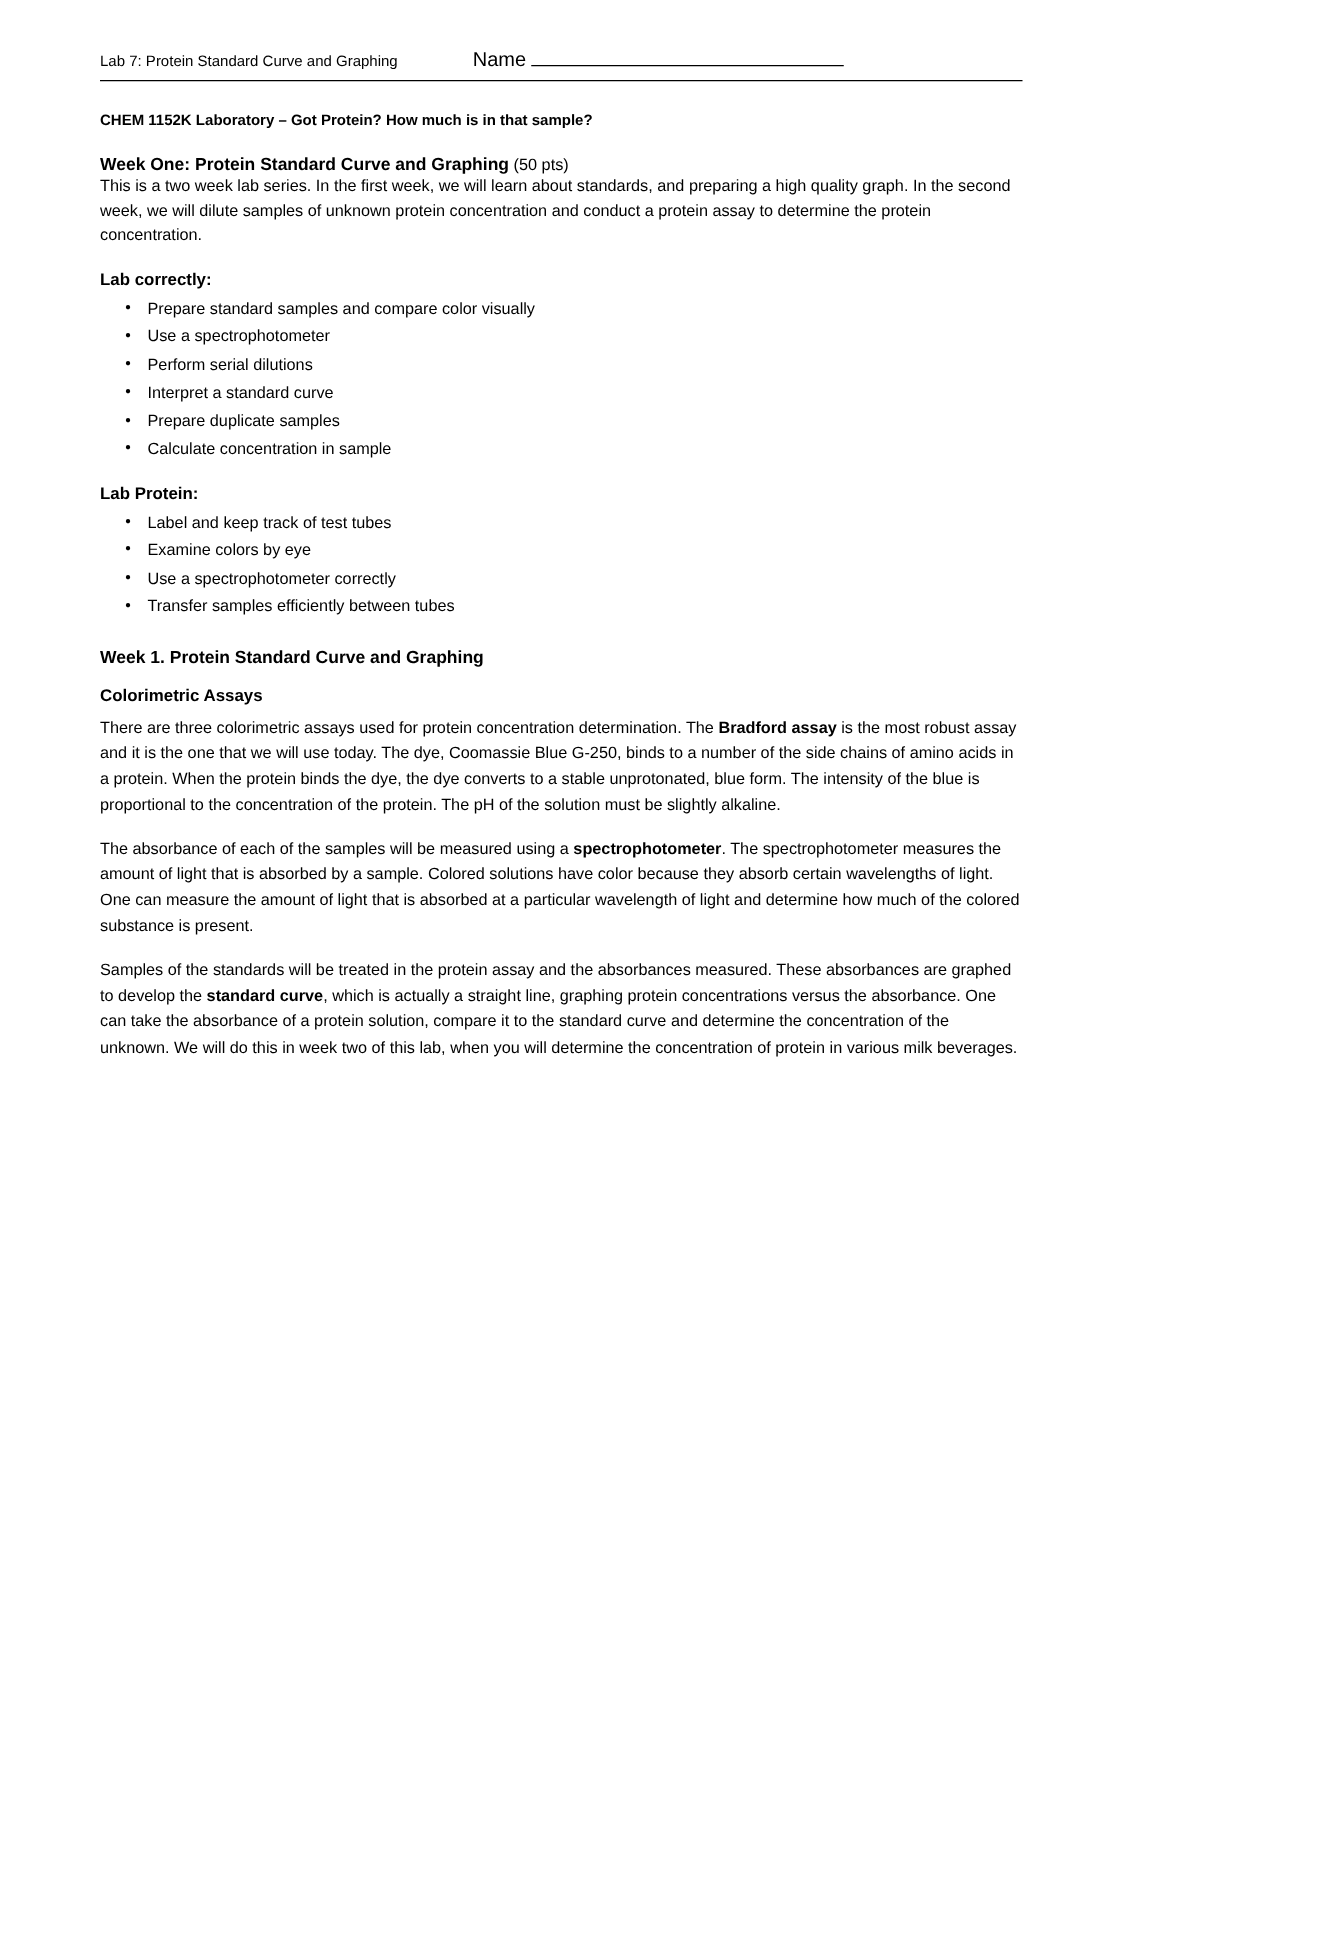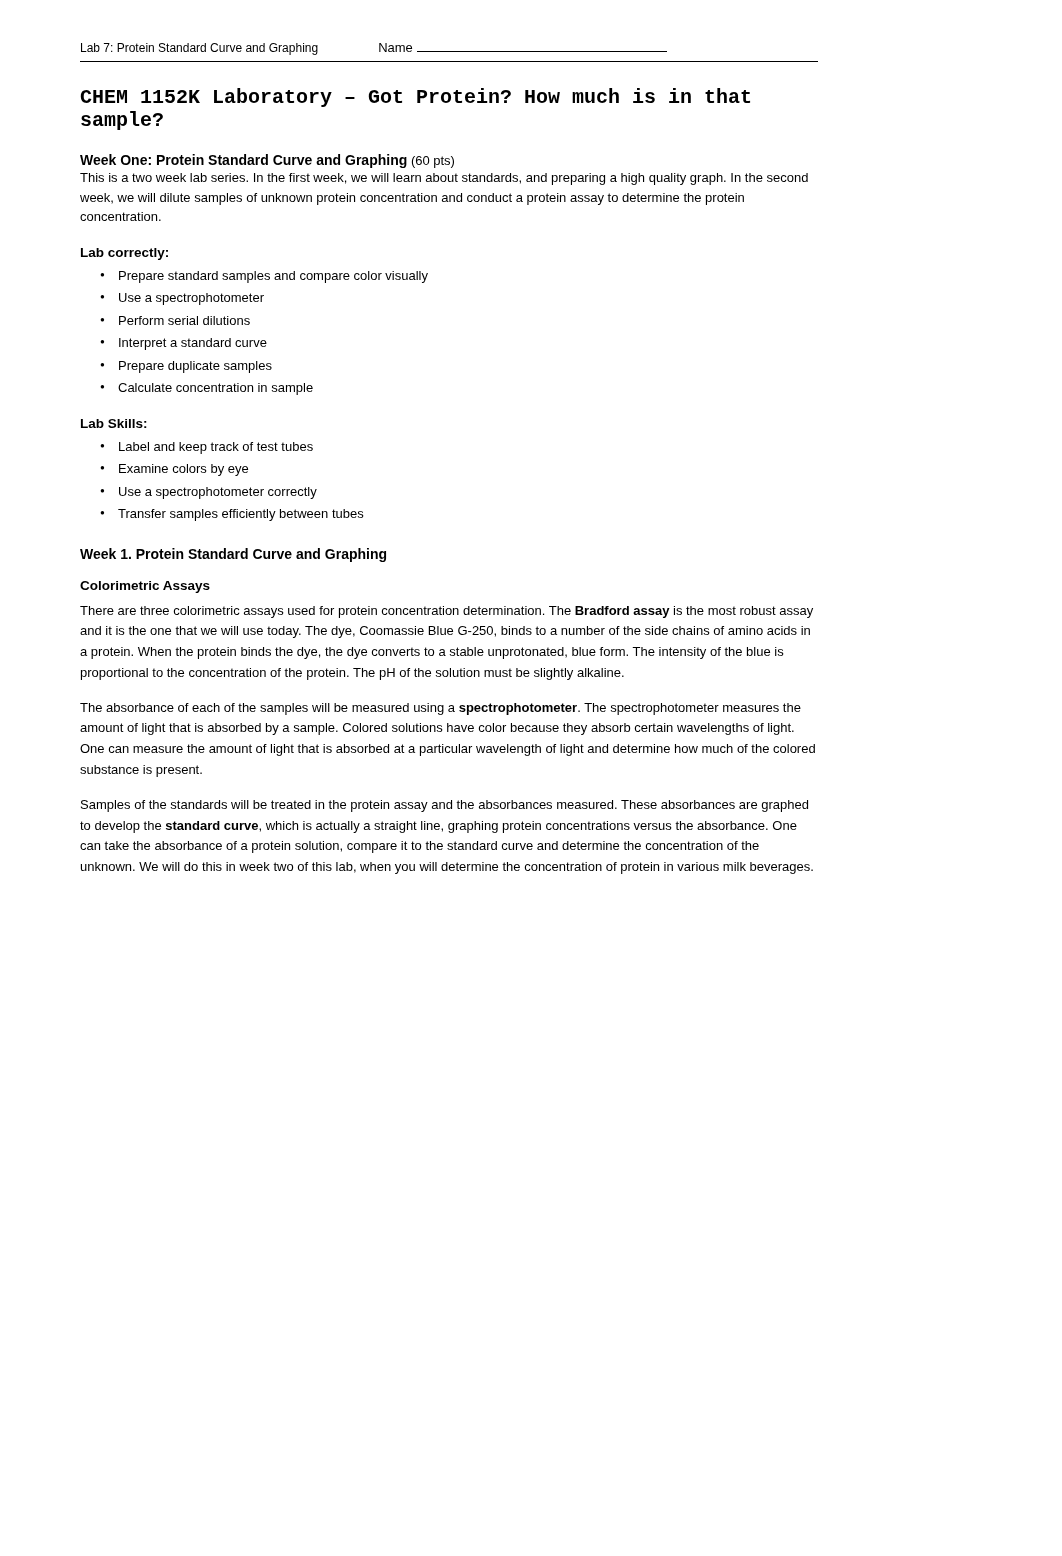--- a/index.html
+++ b/index.html
@@ -32,35 +32,34 @@
       margin-bottom: 24px;
       font-size: 12px;
     }
 
     .header-lab-title {
       margin-right: 60px;
       font-size: 12px;
     }
 
     .header-name-field {
-      font-size: 13px;
+      font-size: 16px;
     }
 
     .header-name-underline {
       display: inline-block;
       width: 250px;
       border-bottom: 1px solid #000;
       margin-left: 4px;
     }
 
     .main-title {
-      font-size: 20px;
+      font-size: 12px;
       font-weight: bold;
       margin-bottom: 20px;
-      font-family: Liberation Mono, monospace;
     }
 
     .section-title-inline {
       font-size: 14px;
       font-weight: bold;
     }
 
     .section-subtitle {
       font-size: 13px;
       font-weight: normal;
@@ -142,39 +141,39 @@
     <span class="header-name-field">
       <span>Name</span><span class="header-name-underline"></span>
     </span>
   </div>
 
   <div class="main-title">CHEM 1152K Laboratory – Got Protein? How much is in that sample?</div>
 
   <div class="subsection">
     <div>
       <span class="section-title-inline">Week One: Protein Standard Curve and Graphing</span>
-      <span class="section-subtitle">(60 pts)</span>
+      <span class="section-subtitle">(50 pts)</span>
     </div>
     <p class="intro-paragraph">This is a two week lab series. In the first week, we will learn about standards, and preparing a high quality graph. In the second week, we will dilute samples of unknown protein concentration and conduct a protein assay to determine the protein concentration.</p>
   </div>
 
   <div class="subsection">
     <div class="subsection-title">Lab correctly:</div>
     <ul class="bullet-list">
       <li class="list-item"><span>Prepare standard samples and compare color visually</span></li>
       <li class="list-item"><span>Use a spectrophotometer</span></li>
       <li class="list-item"><span>Perform serial dilutions</span></li>
       <li class="list-item"><span>Interpret a standard curve</span></li>
       <li class="list-item"><span>Prepare duplicate samples</span></li>
       <li class="list-item"><span>Calculate concentration in sample</span></li>
     </ul>
   </div>
 
   <div class="subsection">
-    <div class="subsection-title">Lab Skills:</div>
+    <div class="subsection-title">Lab Protein:</div>
     <ul class="bullet-list">
       <li class="list-item"><span>Label and keep track of test tubes</span></li>
       <li class="list-item"><span>Examine colors by eye</span></li>
       <li class="list-item"><span>Use a spectrophotometer correctly</span></li>
       <li class="list-item"><span>Transfer samples efficiently between tubes</span></li>
     </ul>
   </div>
 
   <div class="week-section">
     <div class="week-heading">Week 1. Protein Standard Curve and Graphing</div>

